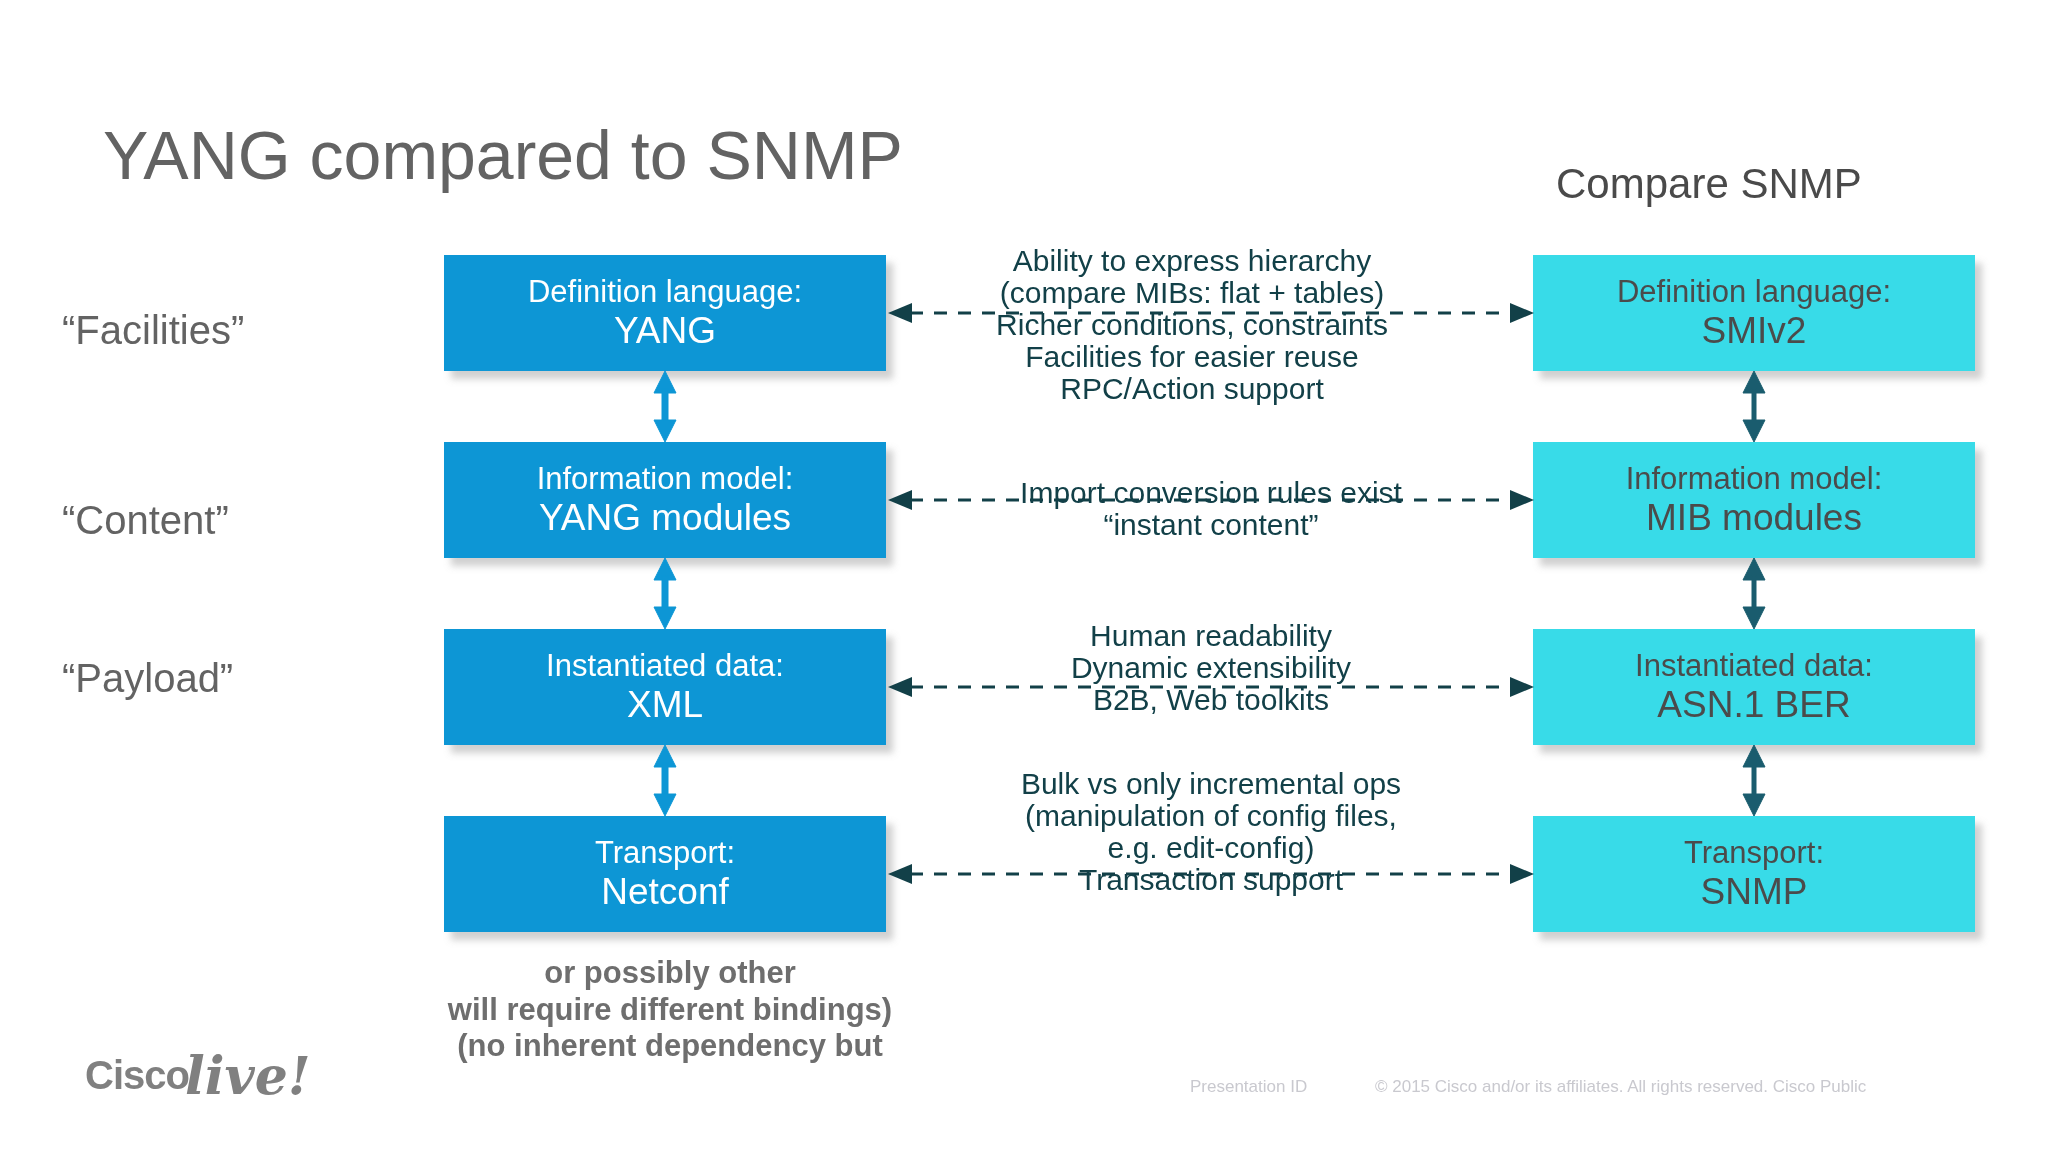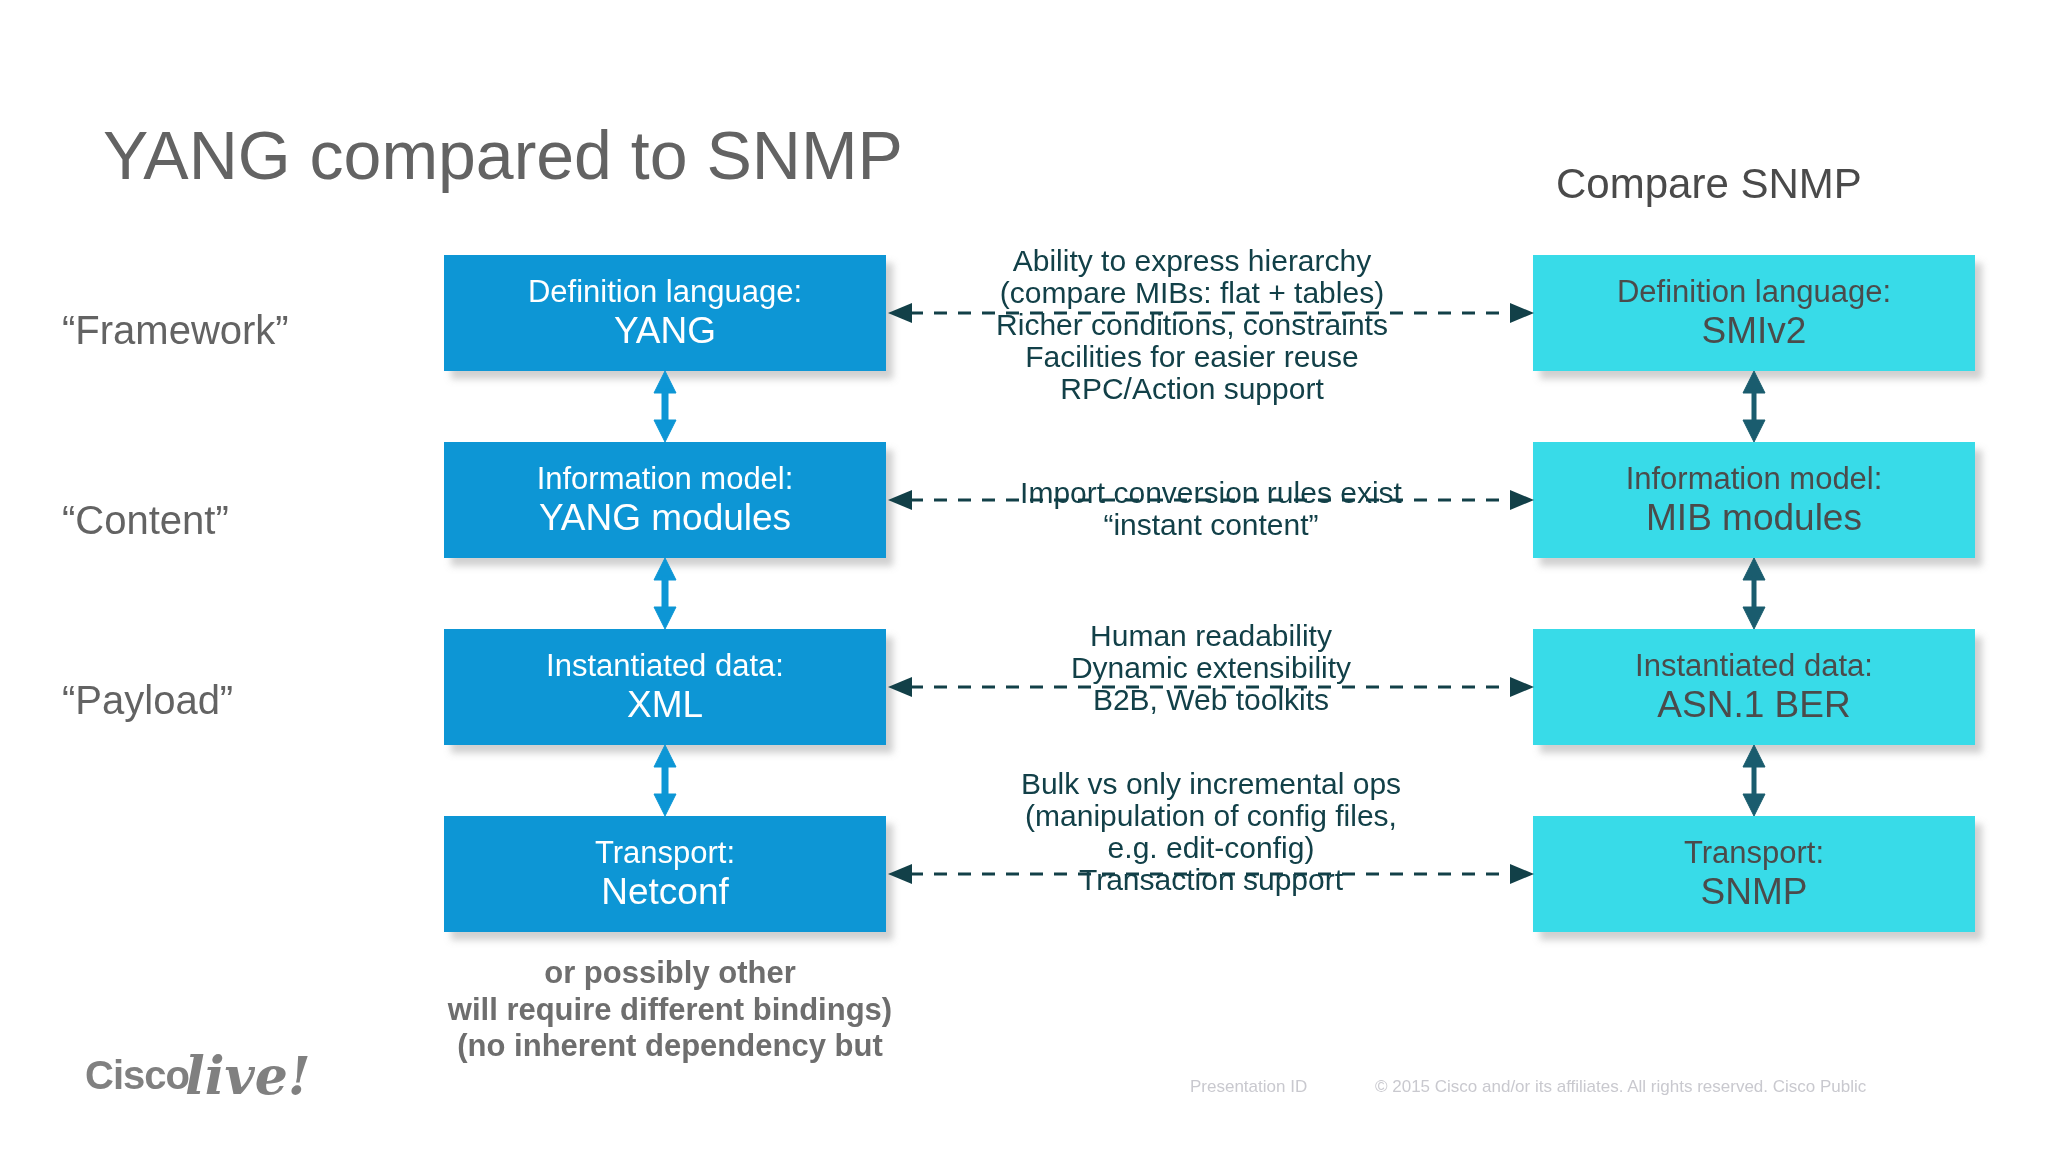--- a/index.html
+++ b/index.html
@@ -93,23 +93,23 @@
   #footer-copy{left:1375px;}
 </style>
 </head>
 <body>
 
 <div id="slide">
 
   <div class="main-title">YANG compared to SNMP</div>
   <div class="compare-title">Compare SNMP</div>
 
-  <div class="row-label" style="top:308px">“Framework”</div>
+  <div class="row-label" style="top:308px">“Facilities”</div>
   <div class="row-label" style="top:498px">“Content”</div>
-  <div class="row-label" style="top:678px">“Payload”</div>
+  <div class="row-label" style="top:656px">“Payload”</div>
 
   <div class="box left" style="left:444px;top:255px">
     <div class="l1">Definition language:</div>
     <div class="l2">YANG</div>
   </div>
   <div class="box left" style="left:444px;top:442px">
     <div class="l1">Information model:</div>
     <div class="l2">YANG modules</div>
   </div>
   <div class="box left" style="left:444px;top:629px">

